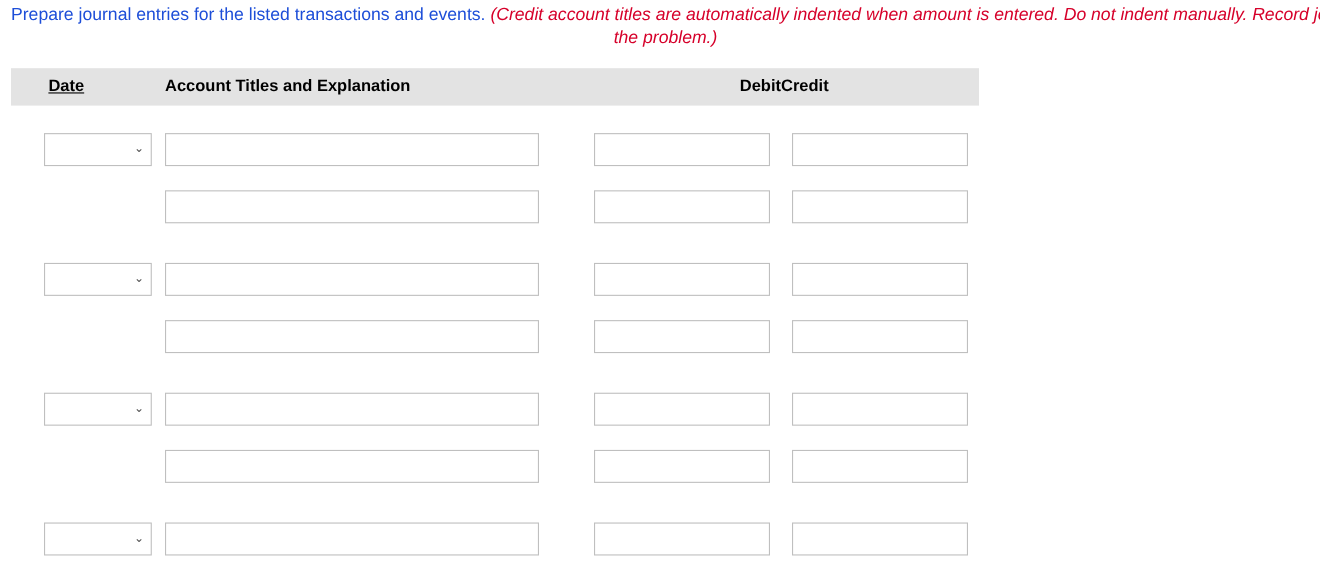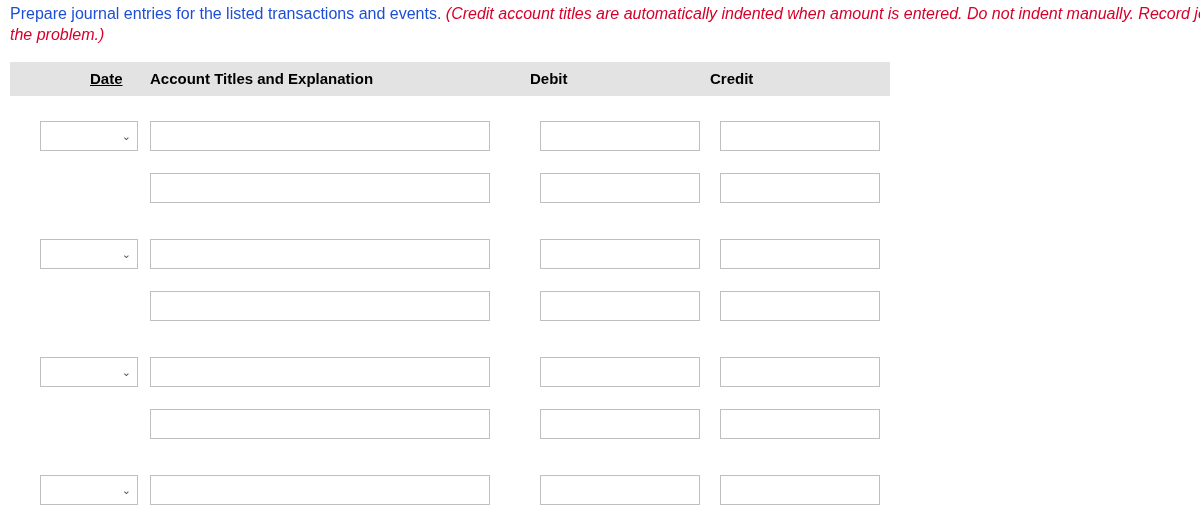--- a/index.html
+++ b/index.html
@@ -15,35 +15,35 @@
     padding: 4px 0 0 10px;
   }
   .instructions {
     font-size: 16px;
     line-height: 1.3;
     margin-bottom: 16px;
     white-space: nowrap;
   }
   .instructions .black { color: #1d4ed8; }
   .instructions .red   { color: #d6002a; font-style: italic; }
-  .instructions .red-line2 { display: block; }
+  .instructions .red-line2 { display: block; text-align: center; }
   .journal {
     width: 880px;
   }
   .header-row {
     display: flex;
     background: #e3e3e3;
     font-weight: 700;
     font-size: 15px;
     height: 34px;
     align-items: center;
   }
-  .header-row .col-date    { width: 140px; padding-left: 80px; text-decoration: underline; }
+  .header-row .col-date    { width: 140px; padding-left: 34px; text-decoration: underline; }
   .header-row .col-titles  { width: 380px; }
-  .header-row .col-debit   { width: 180px; text-align: left; }
+  .header-row .col-debit   { width: 180px; text-align: right; }
   .header-row .col-credit  { width: 180px; text-align: left; }
 
   .body-rows { padding-top: 22px; }
 
   .row {
     display: flex;
     align-items: center;
     height: 36px;
     margin-bottom: 16px;
   }

